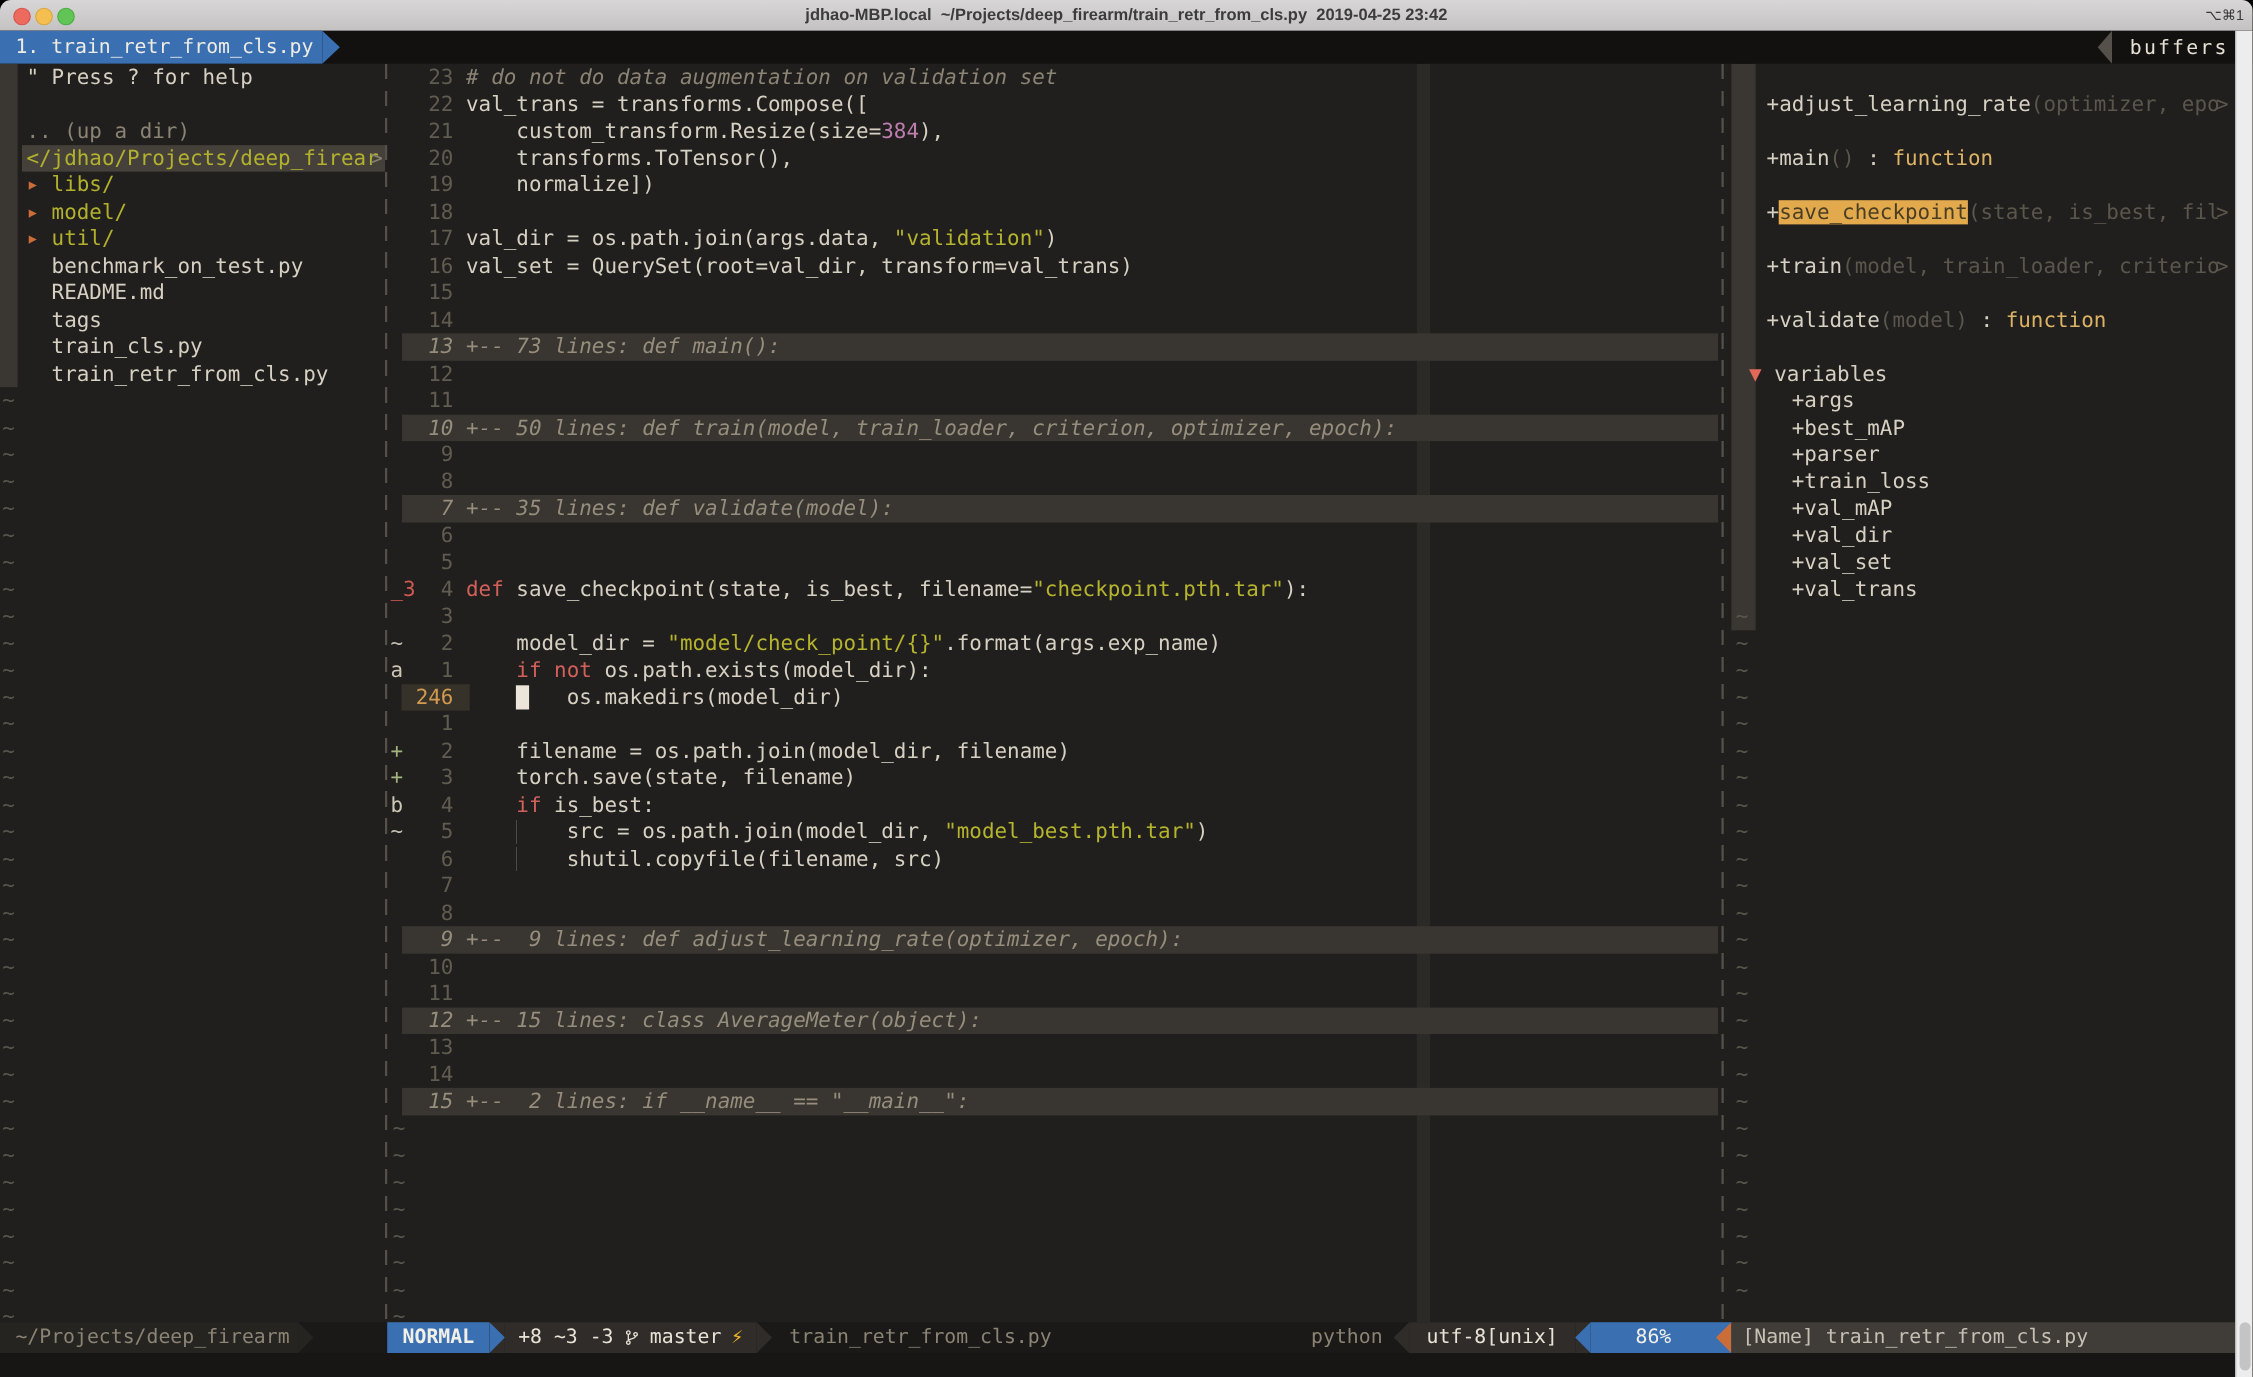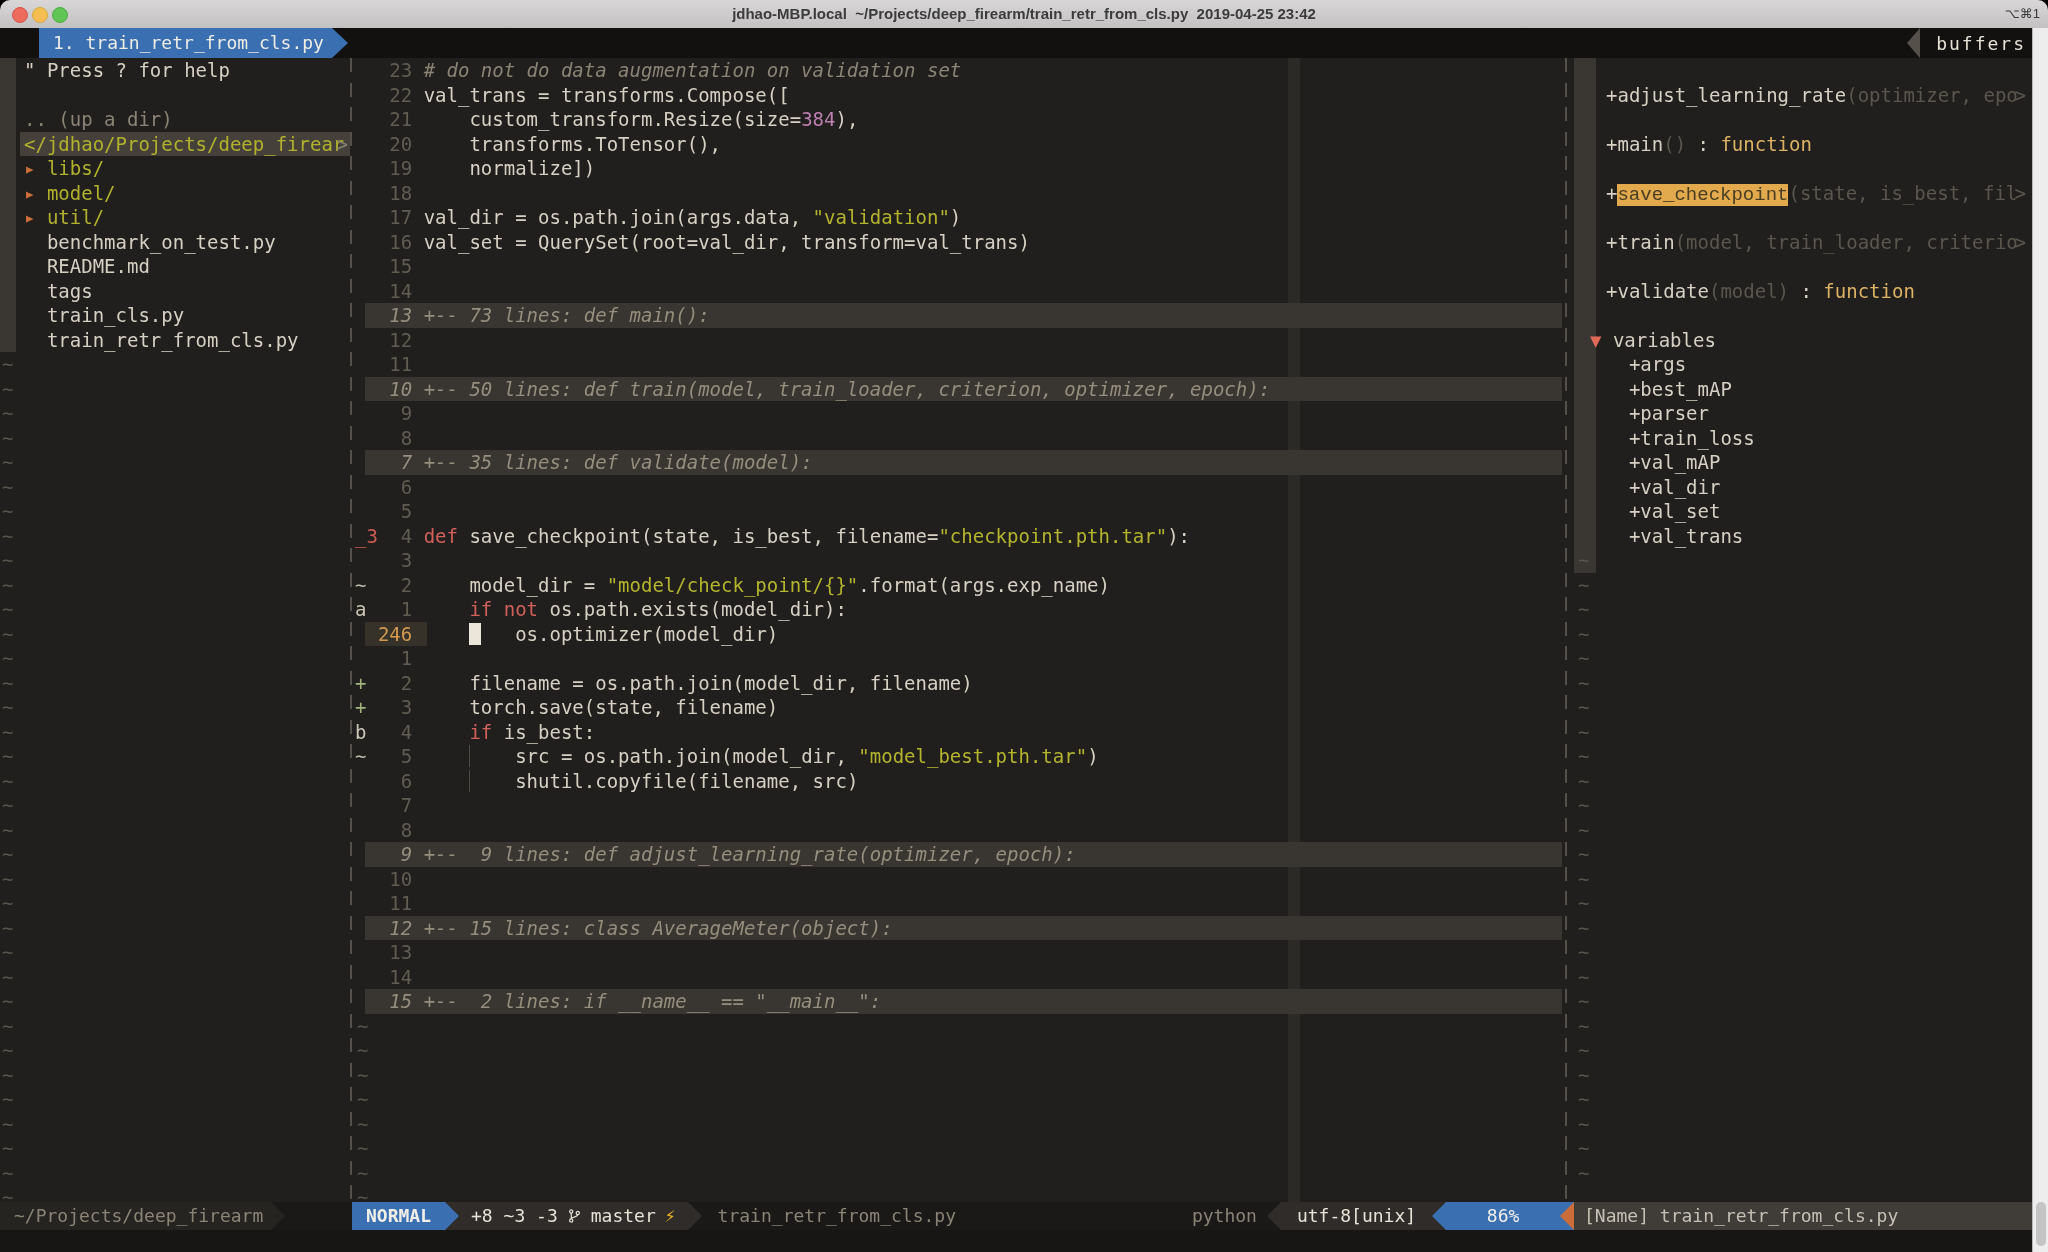--- a/index.html
+++ b/index.html
@@ -12,21 +12,21 @@
   .tl{position:absolute;top:7px;width:14px;height:14px;border-radius:50%;}
   .tl.red{left:12px;background:#ed6a5f;border:1px solid #d4554c;}
   .tl.yel{left:32px;background:#f4bf50;border:1px solid #d8a73e;}
   .tl.grn{left:52px;background:#61c555;border:1px solid #4aad42;}
   .title-text{position:absolute;left:0;right:0;top:0;height:28px;line-height:28px;
     text-align:center;color:#3c3c3c;font-size:15px;font-weight:bold;white-space:pre;}
   .win-shortcut{position:absolute;right:8px;top:0;height:28px;line-height:28px;color:#3a3a3a;font-size:13px;}
   
   .tabline{position:absolute;left:0;top:28px;width:2048px;height:30px;background:#121110;}
   .tab-active{position:absolute;left:0;top:0;height:30px;display:flex;align-items:center;}
-  .tab-body{height:30px;line-height:30px;background:#3a70b2;color:#efece4;font-size:18px;padding:0 8px 0 14px;white-space:pre;margin-left:39px;}
+  .tab-body{height:30px;line-height:30px;background:#3a70b2;color:#efece4;font-size:18px;padding:0 8px 0 14px;white-space:pre;}
   .tab-arrow{width:0;height:0;border-top:15px solid transparent;border-bottom:15px solid transparent;border-left:16px solid #3a70b2;}
   .tab-right{position:absolute;right:16px;top:0;height:30px;display:flex;align-items:center;}
   .buf-arrow{width:0;height:0;border-top:15px solid transparent;border-bottom:15px solid transparent;border-right:13px solid #55504a;}
   .buf-label{color:#e6e1d4;font-size:18px;padding:0 6px 0 16px;letter-spacing:2px;}
   
   .main{position:absolute;left:0;top:58px;width:2048px;height:1144px;background:#211f1d;overflow:hidden;}
   .pane{position:absolute;top:0;height:1144px;overflow:hidden;}
   .pane-nerdtree{left:0;width:350px;}
   .pane-editor{left:355px;width:1207px;}
   .pane-tagbar{left:1572px;width:460px;}
@@ -60,21 +60,21 @@
   .d{color:#d6d0c3;} .c{color:#8b8475;font-style:italic;} .k{color:#d2605a;}
   .s{color:#b5b42e;} .n{color:#bc7fb0;}
   .g{box-shadow:inset 1px 0 0 #4e4a42;}
   .cur{background:#ebe6d9;color:#24221f;}
   
   .nd{color:#d6d0c3;} .dim{color:#8b8475;} .dir{color:#b2b12e;} .arrow{color:#cb6d39;} .root{color:#b2b12e;}
   .row-band{background:linear-gradient(to right,transparent 0 20px,#45413a 20px);}
   .pane-nerdtree .trunc{position:absolute;right:2px;top:0;color:#85806f;}
   
   .t{color:#d6d0c3;} .ta{color:#5b564d;} .ty{color:#dcb264;} .tk{color:#e0695a;margin-left:-16px;}
-  .thl{background:#e2a94d;color:#493e23;font-family:Liberation Mono, monospace;}
+  .thl{background:#e2a94d;color:#493e23;}
   .pane-tagbar .trunc{position:absolute;right:6px;top:0;color:#5b564d;}
   
   .statusline{position:absolute;left:0;top:1202px;width:2048px;height:28px;background:#1a1918;font-size:18px;}
   .sl-nerd{position:absolute;left:0;top:0;width:339px;height:28px;display:flex;align-items:flex-end;}
   .sl-nerd-seg{background:#262421;color:#8b8475;padding:0 8px 0 14px;height:28px;line-height:28px;white-space:pre;}
   .arr-r{width:0;height:0;border-top:14px solid transparent;border-bottom:14px solid transparent;}
   .arr-l{width:0;height:0;border-top:14px solid transparent;border-bottom:14px solid transparent;}
   .nerd-arr{border-left:14px solid #262421;}
   .sl-air{position:absolute;left:352px;top:0;width:1208px;height:28px;display:flex;align-items:stretch;}
   .seg-mode{background:#3a70b2;color:#f2efe8;font-weight:bold;padding:0 14px;height:28px;line-height:28px;}
@@ -197,21 +197,21 @@
           <div class="row row-fold"><span class="sg"> </span><span class="ln">10</span><span class="f">+-- 50 lines: def train(model, train_loader, criterion, optimizer, epoch):</span></div>
           <div class="row"><span class="sg"> </span><span class="ln">9</span></div>
           <div class="row"><span class="sg"> </span><span class="ln">8</span></div>
           <div class="row row-fold"><span class="sg"> </span><span class="ln">7</span><span class="f">+-- 35 lines: def validate(model):</span></div>
           <div class="row"><span class="sg"> </span><span class="ln">6</span></div>
           <div class="row"><span class="sg"> </span><span class="ln">5</span></div>
           <div class="row"><span class="sg sg-red">_3</span><span class="ln">4</span><span class="k">def</span><span class="d"> save_checkpoint(state, is_best, filename=</span><span class="s">"checkpoint.pth.tar"</span><span class="d">):</span></div>
           <div class="row"><span class="sg"> </span><span class="ln">3</span></div>
           <div class="row"><span class="sg sg-chg">~</span><span class="ln">2</span><span class="d">    model_dir = </span><span class="s">"model/check_point/{}"</span><span class="d">.format(args.exp_name)</span></div>
           <div class="row"><span class="sg sg-mark">a</span><span class="ln">1</span><span class="d">    </span><span class="k">if</span><span class="d"> </span><span class="k">not</span><span class="d"> os.path.exists(model_dir):</span></div>
-          <div class="row row-cur"><span class="sg"> </span><span class="ln ln-cur">246</span><span class="d">    </span><span class="cur"> </span><span class="d">   os.optimizer(model_dir)</span></div>
+          <div class="row row-cur"><span class="sg"> </span><span class="ln ln-cur">246</span><span class="d">    </span><span class="cur"> </span><span class="d">   os.makedirs(model_dir)</span></div>
           <div class="row"><span class="sg"> </span><span class="ln">1</span></div>
           <div class="row"><span class="sg sg-add">+</span><span class="ln">2</span><span class="d">    filename = os.path.join(model_dir, filename)</span></div>
           <div class="row"><span class="sg sg-add">+</span><span class="ln">3</span><span class="d">    torch.save(state, filename)</span></div>
           <div class="row"><span class="sg sg-mark">b</span><span class="ln">4</span><span class="d">    </span><span class="k">if</span><span class="d"> is_best:</span></div>
           <div class="row"><span class="sg sg-chg">~</span><span class="ln">5</span><span class="d">    </span><span class="g"> </span><span class="d">   src = os.path.join(model_dir, </span><span class="s">"model_best.pth.tar"</span><span class="d">)</span></div>
           <div class="row"><span class="sg"> </span><span class="ln">6</span><span class="d">    </span><span class="g"> </span><span class="d">   shutil.copyfile(filename, src)</span></div>
           <div class="row"><span class="sg"> </span><span class="ln">7</span></div>
           <div class="row"><span class="sg"> </span><span class="ln">8</span></div>
           <div class="row row-fold"><span class="sg"> </span><span class="ln">9</span><span class="f">+--  9 lines: def adjust_learning_rate(optimizer, epoch):</span></div>
           <div class="row"><span class="sg"> </span><span class="ln">10</span></div>

